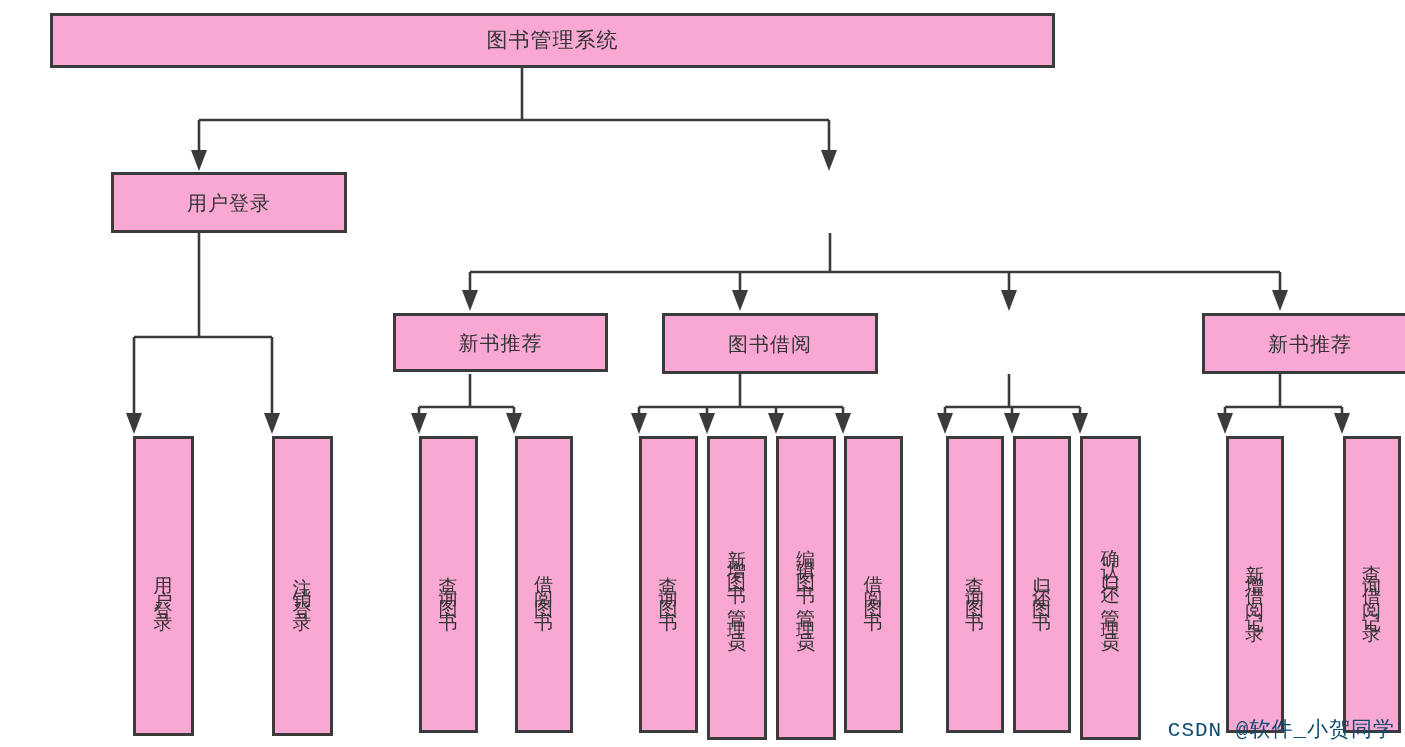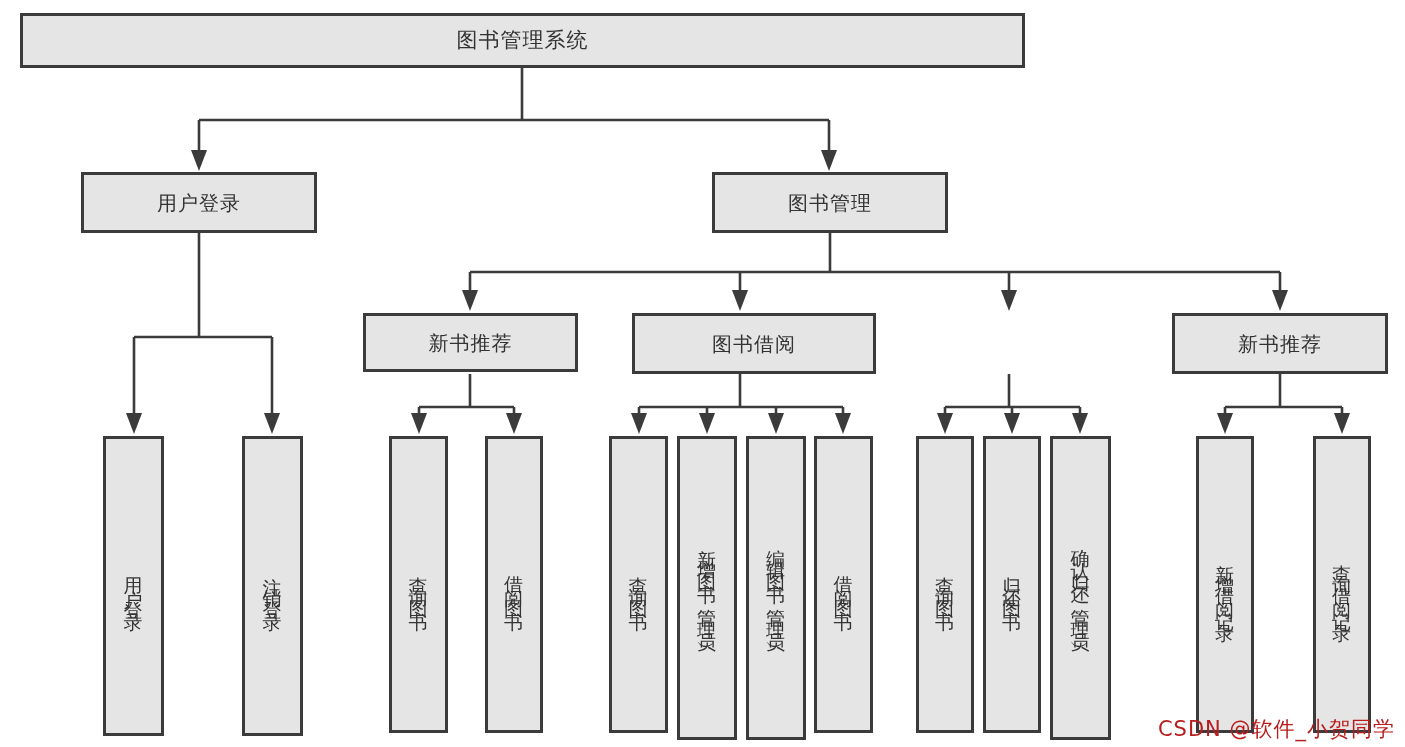--- a/index.html
+++ b/index.html
@@ -14,29 +14,30 @@
   .wires {
     position: absolute;
     left: 0; top: 0;
     width: 1405px; height: 747px;
     pointer-events: none;
   }
   .node {
     position: absolute;
     box-sizing: border-box;
     border: 3px solid #3b3b3b;
-    background: #e5e5e5;
+    background: #f9a8d4;
     color: #333333;
     display: flex;
     align-items: center;
     justify-content: center;
     text-align: center;
     font-size: 20px;
     letter-spacing: 1px;
     line-height: 1.2;
+    margin-left: 30px;
   }
   .node.root { font-size: 21px; }
   .node.v {
     writing-mode: vertical-rl;
     text-orientation: mixed;
     font-size: 19px;
     letter-spacing: 12px;
     line-height: 1;
   }
   .watermark {
@@ -128,39 +129,38 @@
       <line x1="1225" y1="407" x2="1225" y2="414" stroke="#3b3b3b"></line>
       <polygon points="1217,413 1233,413 1225,434" fill="#3b3b3b"></polygon>
       <line x1="1342" y1="407" x2="1342" y2="414" stroke="#3b3b3b"></line>
       <polygon points="1334,413 1350,413 1342,434" fill="#3b3b3b"></polygon>
     </g>
   </svg>
 
   <div class="node root" style="left: 20px; top: 13px; width: 1005px; height: 55px; border-color: rgb(59, 59, 59); color: rgb(51, 51, 51);">图书管理系统</div>
 
   <div class="node" style="left: 81px; top: 172px; width: 236px; height: 61px; border-color: rgb(59, 59, 59); color: rgb(51, 51, 51);">用户登录</div>
-  <div class="node" style="left: 712px; top: 172px; width: 236px; height: 61px; border-color: rgb(59, 59, 59); color: rgb(51, 51, 51);">图书管理</div>
 
   <div class="node" style="left: 363px; top: 313px; width: 215px; height: 59px; border-color: rgb(59, 59, 59); color: rgb(51, 51, 51);">新书推荐</div>
-  <div class="node" style="left: 632px; top: 313px; width: 244px; height: 61px; border-color: rgb(59, 59, 59); color: rgb(51, 51, 51);">图书借阅</div>
+  <div class="node" style="left: 632px; top: 313px; width: 216px; height: 61px; border-color: rgb(59, 59, 59); color: rgb(51, 51, 51);">图书借阅</div>
   <div class="node" style="left: 1172px; top: 313px; width: 216px; height: 61px; border-color: rgb(59, 59, 59); color: rgb(51, 51, 51);">新书推荐</div>
 
   <div class="node v" style="left: 103px; top: 436px; width: 61px; height: 300px; border-color: rgb(59, 59, 59); color: rgb(51, 51, 51);">用户登录</div>
   <div class="node v" style="left: 242px; top: 436px; width: 61px; height: 300px; border-color: rgb(59, 59, 59); color: rgb(51, 51, 51);">注销登录</div>
 
   <div class="node v" style="left: 389px; top: 436px; width: 59px; height: 297px; border-color: rgb(59, 59, 59); color: rgb(51, 51, 51);">查询图书</div>
   <div class="node v" style="left: 485px; top: 436px; width: 58px; height: 297px; border-color: rgb(59, 59, 59); color: rgb(51, 51, 51);">借阅图书</div>
 
   <div class="node v" style="left: 609px; top: 436px; width: 59px; height: 297px; border-color: rgb(59, 59, 59); color: rgb(51, 51, 51);">查询图书</div>
   <div class="node v" style="left: 677px; top: 436px; width: 60px; height: 304px; border-color: rgb(59, 59, 59); color: rgb(51, 51, 51);">新增图书（管理员）</div>
   <div class="node v" style="left: 746px; top: 436px; width: 60px; height: 304px; border-color: rgb(59, 59, 59); color: rgb(51, 51, 51);">编辑图书（管理员）</div>
   <div class="node v" style="left: 814px; top: 436px; width: 59px; height: 297px; border-color: rgb(59, 59, 59); color: rgb(51, 51, 51);">借阅图书</div>
 
   <div class="node v" style="left: 916px; top: 436px; width: 58px; height: 297px; border-color: rgb(59, 59, 59); color: rgb(51, 51, 51);">查询图书</div>
   <div class="node v" style="left: 983px; top: 436px; width: 58px; height: 297px; border-color: rgb(59, 59, 59); color: rgb(51, 51, 51);">归还图书</div>
   <div class="node v" style="left: 1050px; top: 436px; width: 61px; height: 304px; border-color: rgb(59, 59, 59); color: rgb(51, 51, 51);">确认归还（管理员）</div>
 
   <div class="node v" style="left: 1196px; top: 436px; width: 58px; height: 297px; border-color: rgb(59, 59, 59); color: rgb(51, 51, 51);">新增借阅记录</div>
   <div class="node v" style="left: 1313px; top: 436px; width: 58px; height: 297px; border-color: rgb(59, 59, 59); color: rgb(51, 51, 51);">查询借阅记录</div>
 
-  <div class="watermark" style="color: #b91c1c;">CSDN @软件_小贺同学</div>
+  <div class="watermark" style="color: #0c4a6e; font-family: Liberation Mono, monospace;">CSDN @软件_小贺同学</div>
 
 </div>
 
 </body></html>

